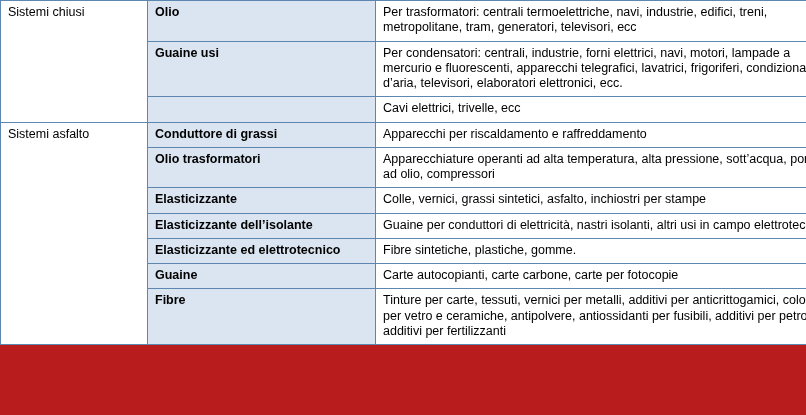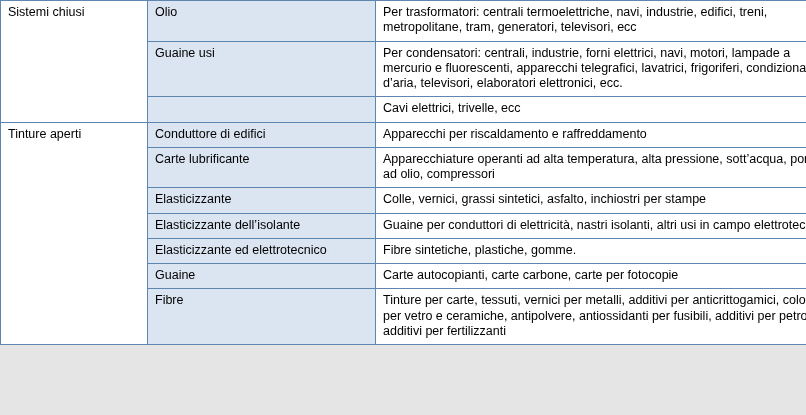--- a/index.html
+++ b/index.html
@@ -9,21 +9,21 @@
   }
   body {
     font-family: "Liberation Sans", sans-serif;
     font-size: 12.5px;
     color: #000000;
   }
   .table-wrap {
     width: 806px;
     height: 415px;
     box-sizing: border-box;
-    background: #e5e5e5;
+    background: #b91c1c;
     overflow: hidden;
   }
   table.main {
     border-collapse: collapse;
     width: 806px;
     table-layout: fixed;
     background: #ffffff;
   }
   table.main td {
     border: 1px solid #5d86b0;
@@ -31,20 +31,21 @@
     padding: 4px 6px 5px 7px;
     line-height: 1.22;
   }
   .col-cat {
     width: 133px;
     background: #ffffff;
   }
   .col-sub {
     width: 214px;
     background: #dbe5f1;
+    font-weight: bold;
   }
   .col-desc {
     width: 459px;
     background: #ffffff;
   }
   .cell-text {
     display: block;
     white-space: pre-line;
   }
   
@@ -82,32 +83,32 @@
         <td class="col-sub sub-blank">
           <span class="cell-text"></span>
         </td>
         <td class="col-desc">
           <span class="cell-text">Cavi elettrici, trivelle, ecc</span>
         </td>
       </tr>
 
       <tr>
         <td class="col-cat" rowspan="7">
-          <span class="cell-text">Tinture aperti</span>
+          <span class="cell-text">Sistemi asfalto</span>
         </td>
         <td class="col-sub">
-          <span class="cell-text">Conduttore di edifici</span>
+          <span class="cell-text">Conduttore di grassi</span>
         </td>
         <td class="col-desc">
           <span class="cell-text">Apparecchi per riscaldamento e raffreddamento</span>
         </td>
       </tr>
       <tr>
         <td class="col-sub">
-          <span class="cell-text">Carte lubrificante</span>
+          <span class="cell-text">Olio trasformatori</span>
         </td>
         <td class="col-desc">
           <span class="cell-text">Apparecchiature operanti ad alta temperatura, alta pressione, sott’acqua, pompe ad olio, compressori</span>
         </td>
       </tr>
       <tr>
         <td class="col-sub">
           <span class="cell-text">Elasticizzante</span>
         </td>
         <td class="col-desc">

